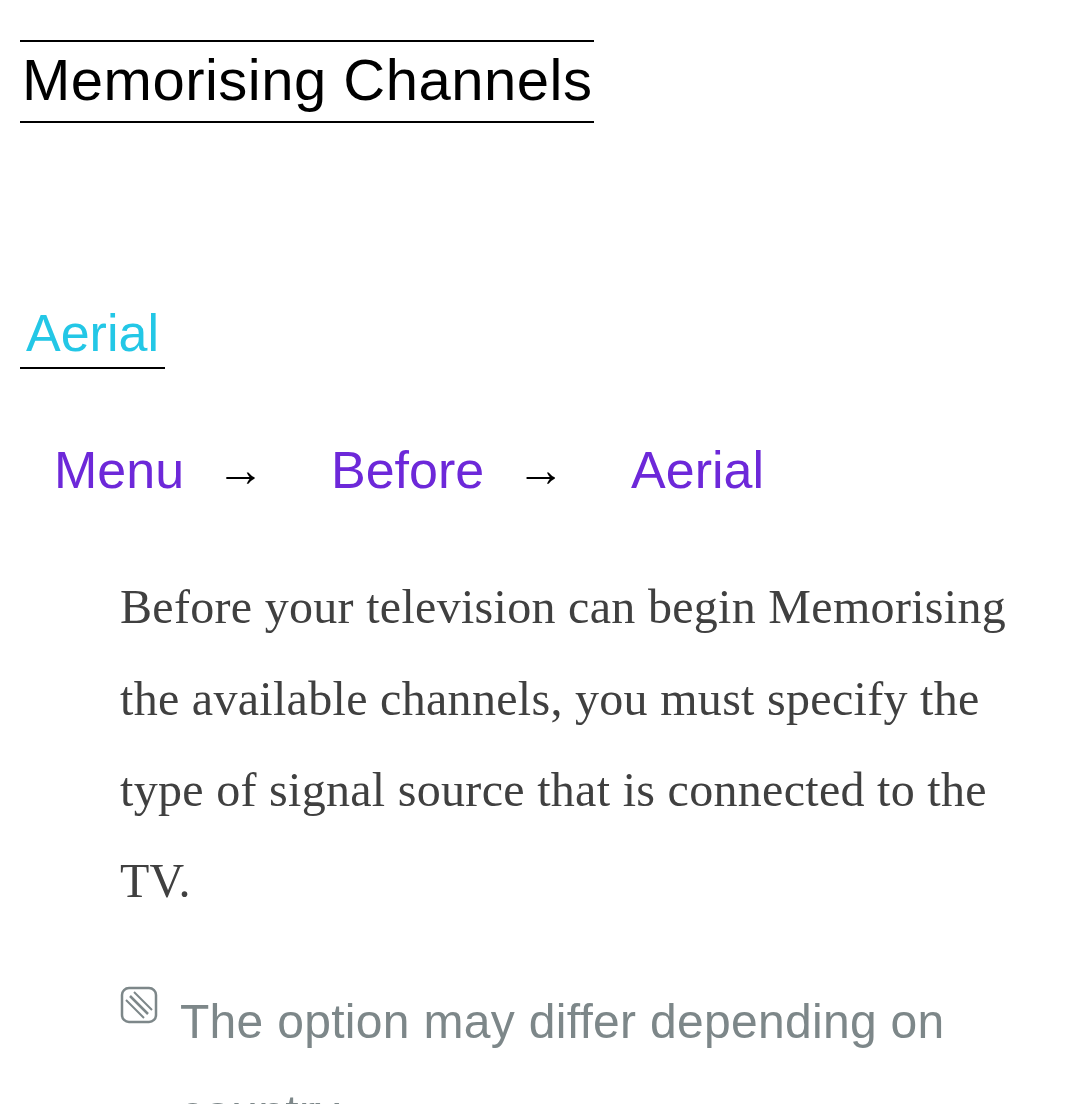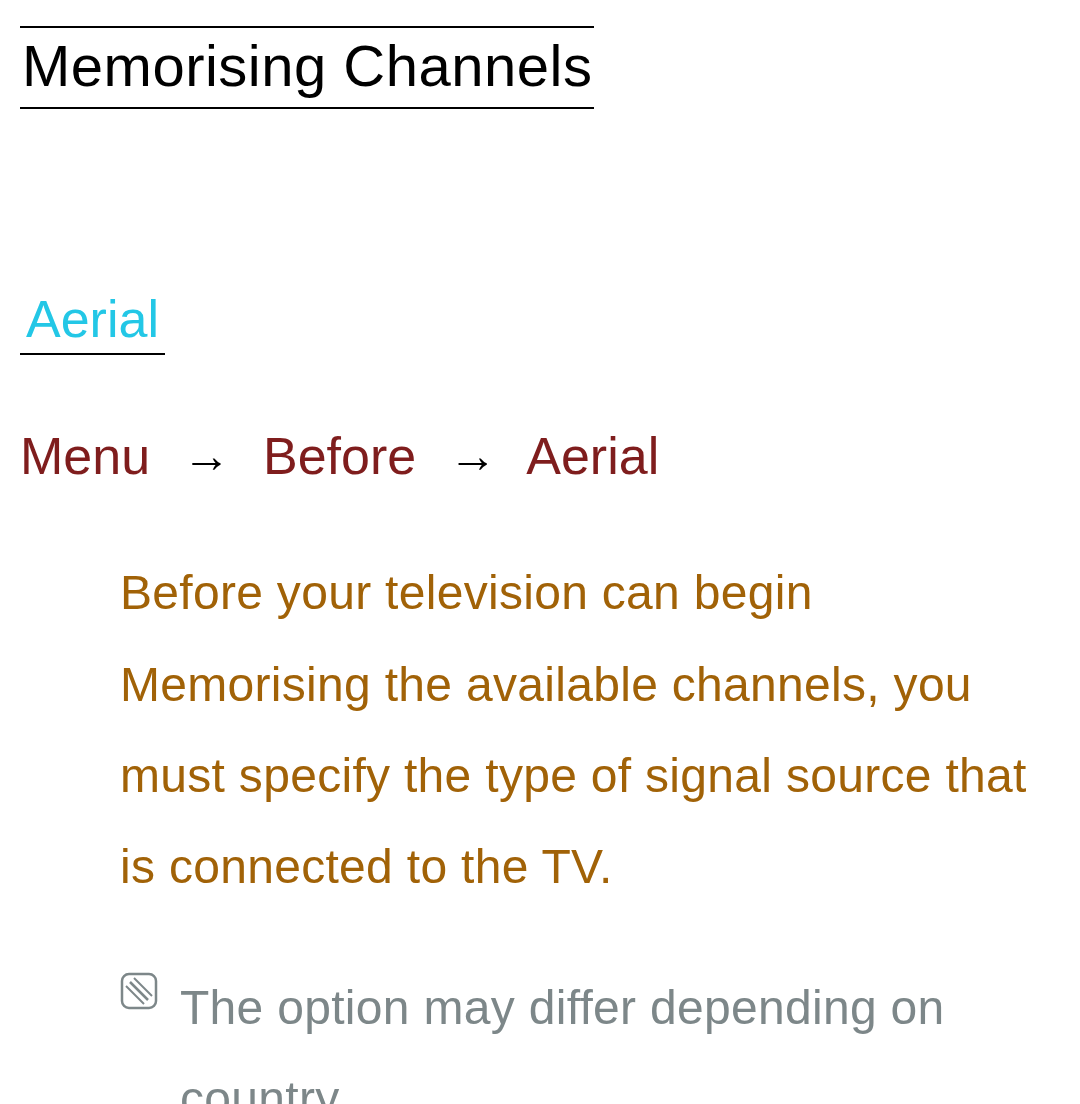--- a/index.html
+++ b/index.html
@@ -17,51 +17,53 @@
     box-sizing: border-box;
   }
   .title {
     display: inline-block;
     font-size: 58px;
     font-weight: 400;
     letter-spacing: 0.5px;
     padding: 4px 2px 8px 2px;
     border-top: 2px solid #000;
     border-bottom: 2px solid #000;
-    margin-top: 6px;
+    margin-top: 20px;
   }
   .section-heading {
     display: inline-block;
     font-size: 52px;
     color: #23c7e6;
     padding: 0 6px 4px 6px;
     border-bottom: 2px solid #000;
     margin-top: 180px;
   }
   .breadcrumb {
     margin-top: 70px;
     font-size: 52px;
     line-height: 1.2;
   }
   .crumb {
-    color: #7f1d1d;
+    color: #6d28d9;
+    margin-left: 34px;
   }
   .arrow {
     color: #000;
     display: inline-block;
     padding: 0 18px;
     font-size: 48px;
     vertical-align: 2px;
   }
   .body-text {
     margin: 60px 30px 0 100px;
     font-size: 48px;
     line-height: 1.9;
-    color: #a16207;
+    color: #404040;
     letter-spacing: 0.3px;
+    font-family: Liberation Serif, serif;
   }
   .note-row {
     margin: 50px 30px 0 100px;
     display: flex;
     align-items: flex-start;
     gap: 22px;
   }
   .note-icon {
     flex: 0 0 auto;
     margin-top: 10px;

